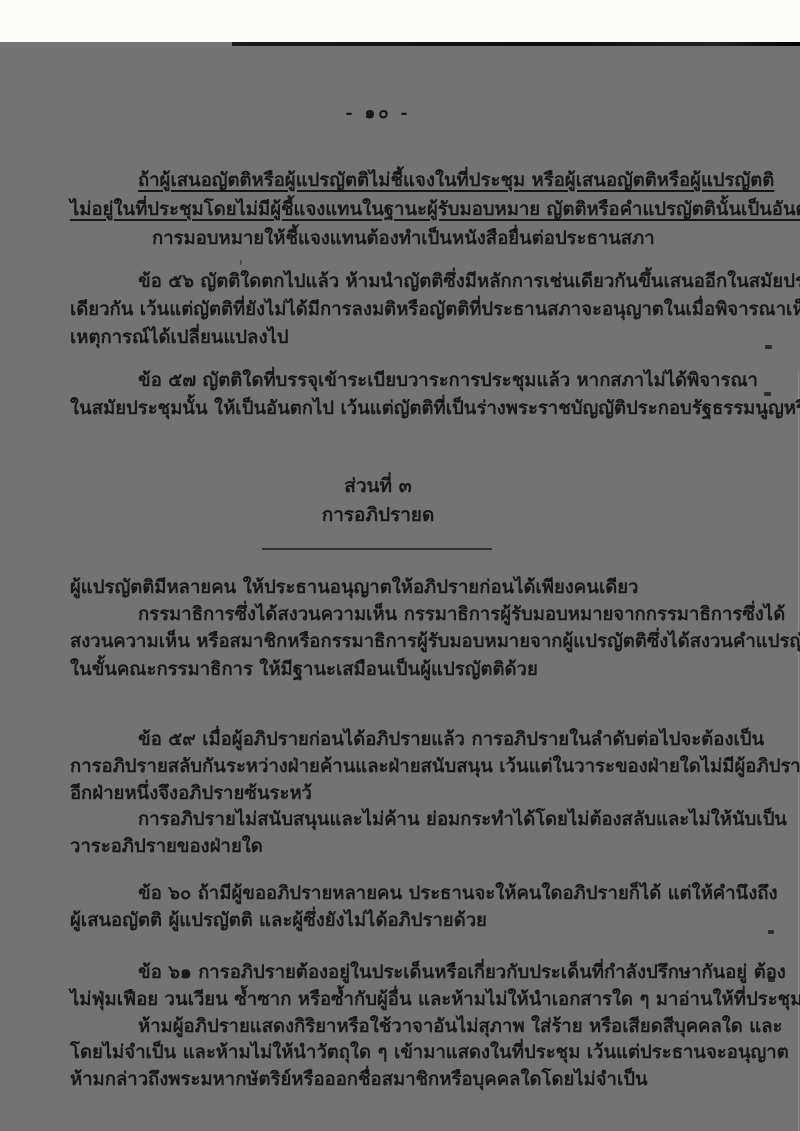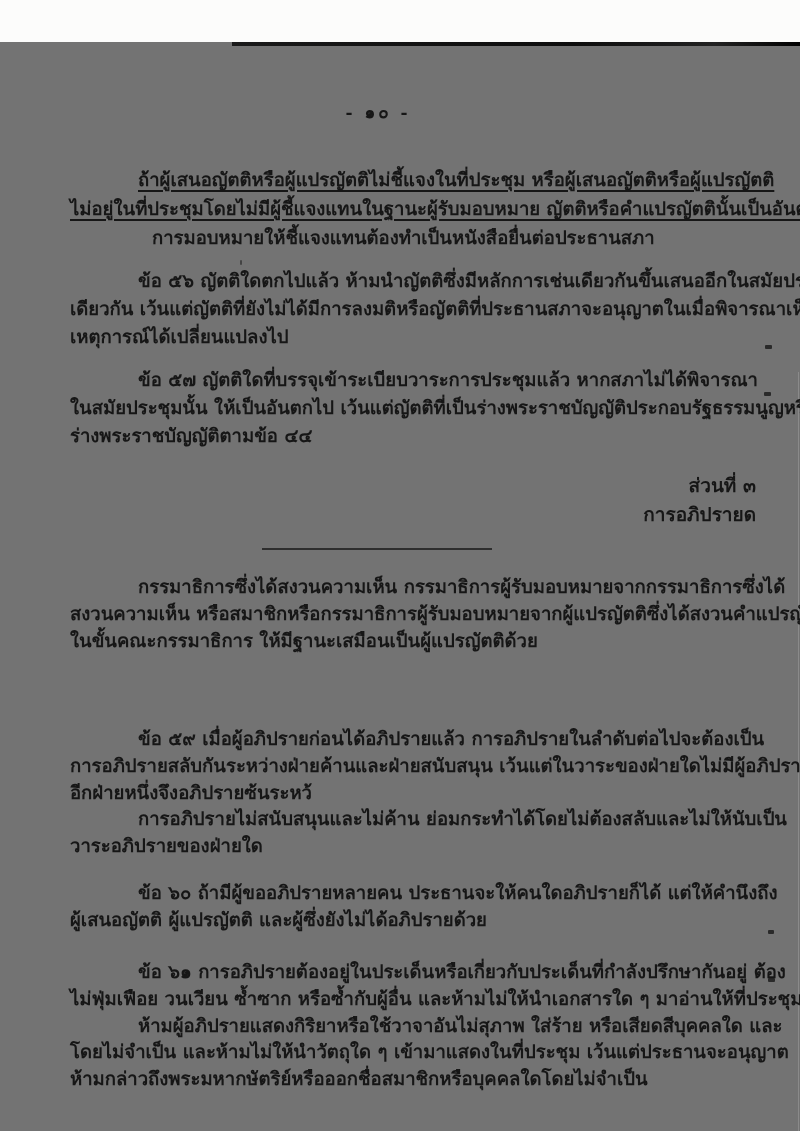--- a/index.html
+++ b/index.html
@@ -67,21 +67,21 @@
   .line { white-space: nowrap; }
   .ind  { padding-left: 68px; }
   .ind2 { padding-left: 82px; }
   .u    { text-decoration: underline; text-underline-offset: 4px; text-decoration-thickness: 1.5px; }
   .p1   { top: 123px; line-height: 29px; }
   .p56  { top: 225px; line-height: 28px; }
   .p57  { top: 324px; line-height: 28px; }
   .sect {
     position: absolute;
     top: 429px; left: 0; width: 756px;
-    text-align: right;
+    text-align: center;
     font-weight: 700;
     line-height: 29px;
     font-size: 19px;
   }
   .divider {
     position: absolute;
     top: 506px; left: 262px;
     width: 230px; height: 2px;
     background: #2e2e2e;
   }
@@ -114,30 +114,30 @@
 
   <div class="para p56">
     <div class="line ind">ข้อ ๕๖  ญัตติใดตกไปแล้ว ห้ามนำญัตติซึ่งมีหลักการเช่นเดียวกันขึ้นเสนออีกในสมัยประชุม</div>
     <div class="line">เดียวกัน  เว้นแต่ญัตติที่ยังไม่ได้มีการลงมติหรือญัตติที่ประธานสภาจะอนุญาตในเมื่อพิจารณาเห็นว่า</div>
     <div class="line">เหตุการณ์ได้เปลี่ยนแปลงไป</div>
   </div>
 
   <div class="para p57">
     <div class="line ind">ข้อ ๕๗  ญัตติใดที่บรรจุเข้าระเบียบวาระการประชุมแล้ว หากสภาไม่ได้พิจารณา</div>
     <div class="line">ในสมัยประชุมนั้น ให้เป็นอันตกไป เว้นแต่ญัตติที่เป็นร่างพระราชบัญญัติประกอบรัฐธรรมนูญหรือ</div>
-    <div class="line">ร่างพระราชบัญญัติตามข้อ ๔๔</div>
   </div>
 
   <div class="sect">
     <div class="line">ส่วนที่ ๓</div>
     <div class="line">การอภิปรายด</div>
   </div>
   <div class="divider"></div>
 
   <div class="para p58">
+    <div class="line">ผู้แปรญัตติมีหลายคน ให้ประธานอนุญาตให้อภิปรายก่อนได้เพียงคนเดียว</div>
     <div class="line ind">กรรมาธิการซึ่งได้สงวนความเห็น กรรมาธิการผู้รับมอบหมายจากกรรมาธิการซึ่งได้</div>
     <div class="line">สงวนความเห็น หรือสมาชิกหรือกรรมาธิการผู้รับมอบหมายจากผู้แปรญัตติซึ่งได้สงวนคำแปรญัตติไว้</div>
     <div class="line">ในขั้นคณะกรรมาธิการ ให้มีฐานะเสมือนเป็นผู้แปรญัตติด้วย</div>
   </div>
 
   <div class="para p59">
     <div class="line ind">ข้อ ๕๙  เมื่อผู้อภิปรายก่อนได้อภิปรายแล้ว การอภิปรายในลำดับต่อไปจะต้องเป็น</div>
     <div class="line">การอภิปรายสลับกันระหว่างฝ่ายค้านและฝ่ายสนับสนุน  เว้นแต่ในวาระของฝ่ายใดไม่มีผู้อภิปราย</div>
     <div class="line">อีกฝ่ายหนึ่งจึงอภิปรายซ้นระหว้</div>
     <div class="line ind">การอภิปรายไม่สนับสนุนและไม่ค้าน ย่อมกระทำได้โดยไม่ต้องสลับและไม่ให้นับเป็น</div>

